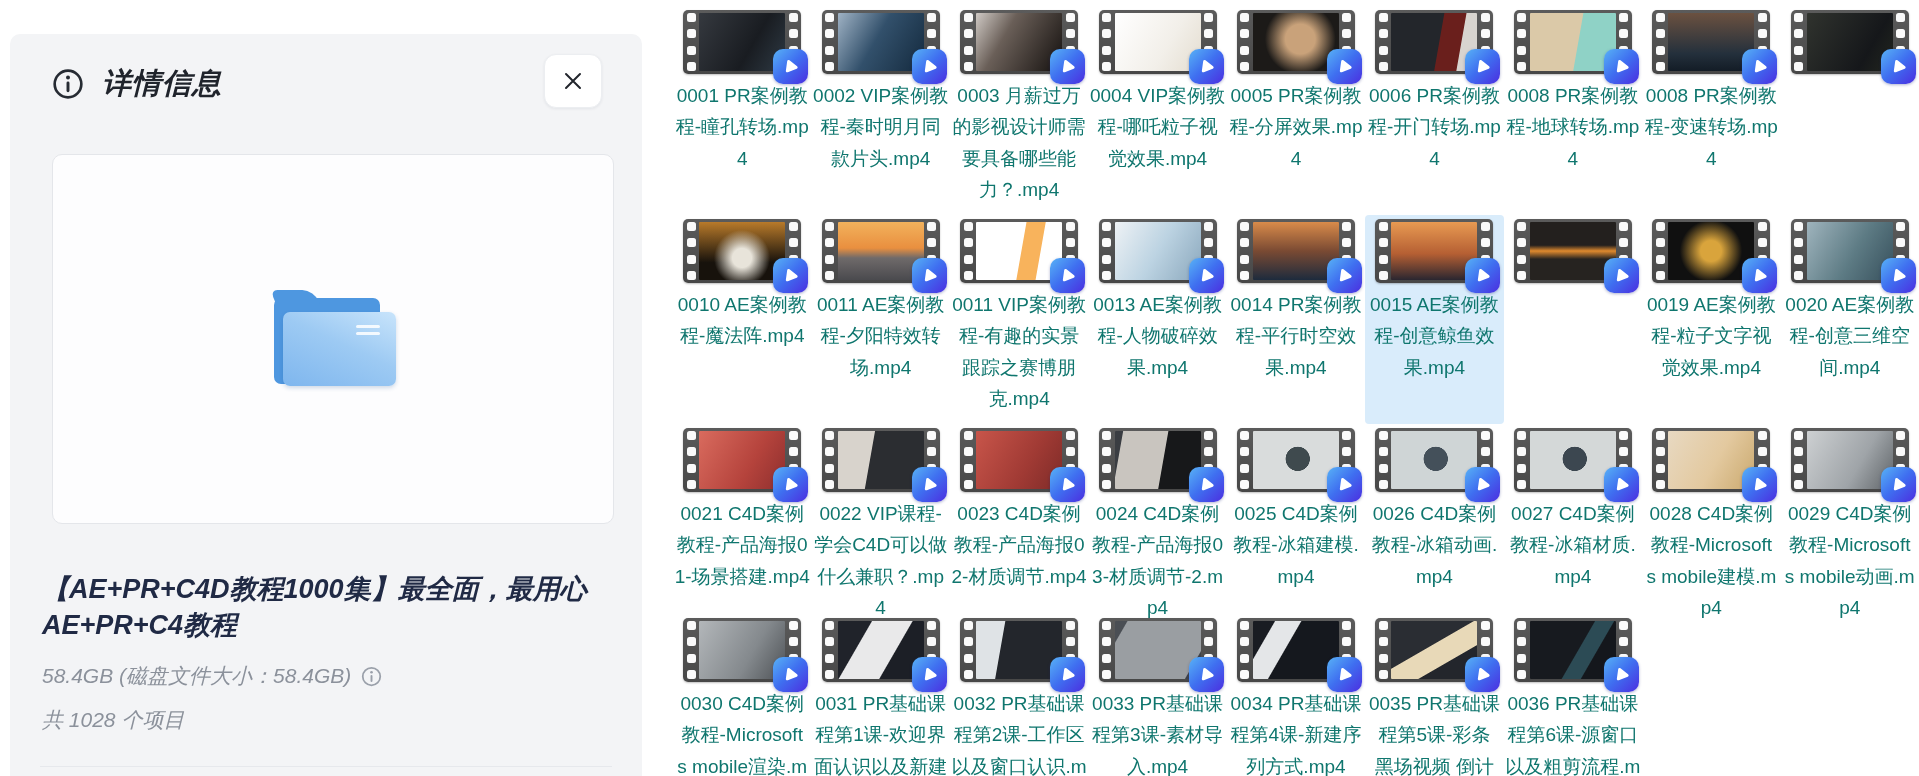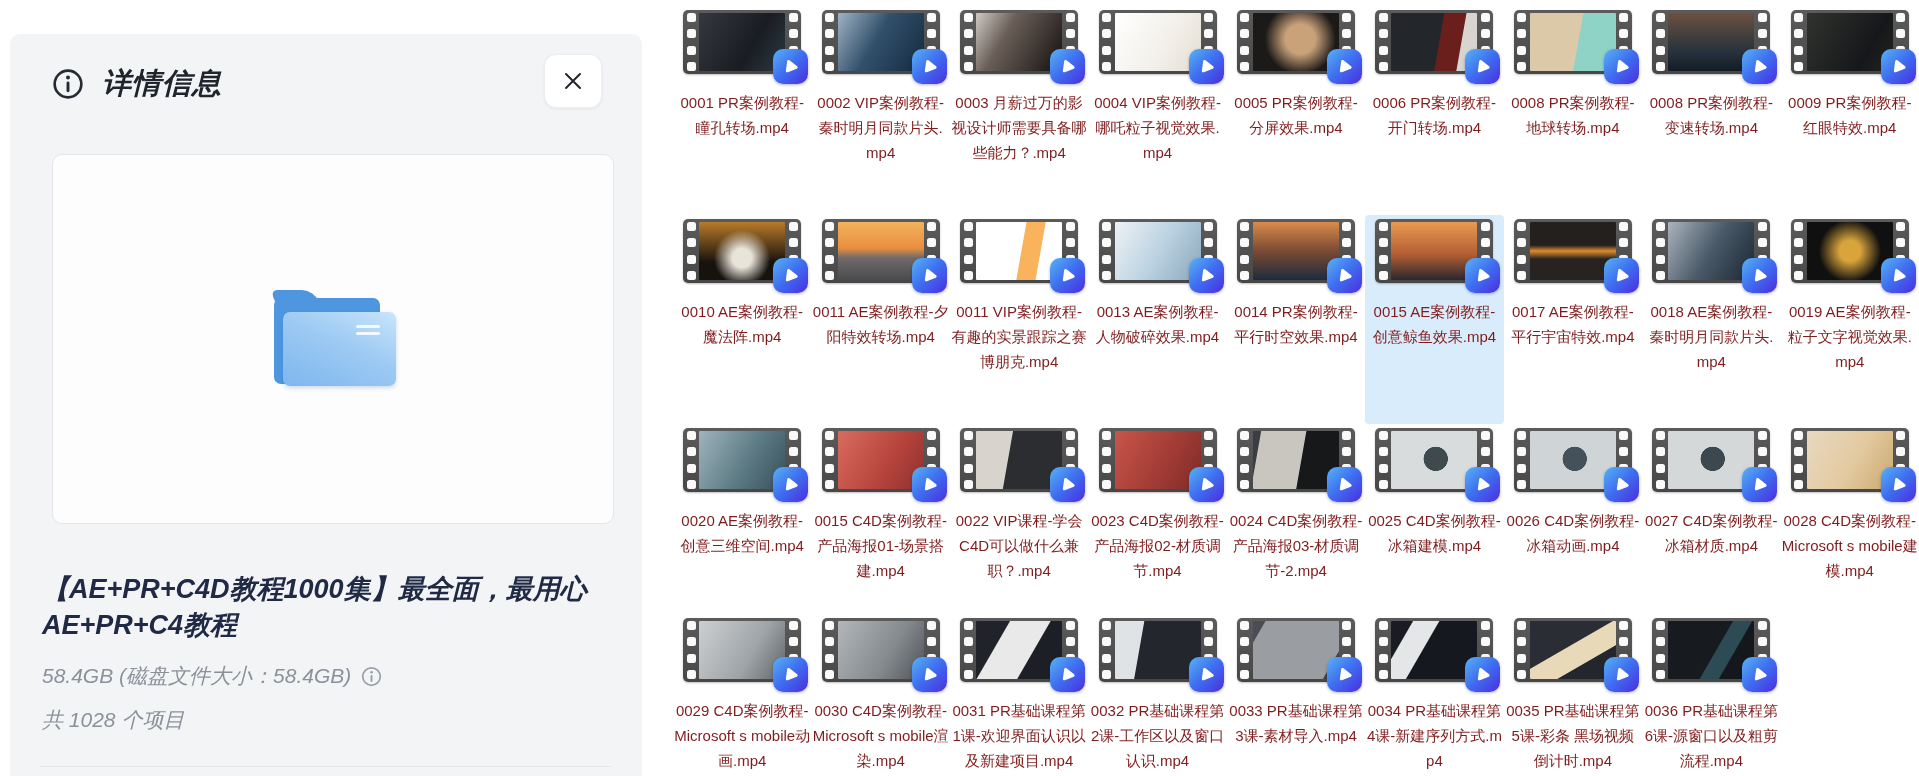--- a/index.html
+++ b/index.html
@@ -90,22 +90,22 @@
   .screen{flex:1;margin:3px 0;border-radius:1px;background:#222;}
   .badge{
     position:absolute;right:-7px;bottom:-10px;width:35px;height:35px;
     border-radius:10px;z-index:2;
     background:linear-gradient(135deg,#58b2f6 0%,#3f6ff0 48%,#4b2ee0 100%);
     display:flex;align-items:center;justify-content:center;
     box-shadow:0 1px 3px rgba(30,40,120,.35);
   }
   .badge svg{width:23px;height:23px;}
   .file-name{
-    margin-top:17px;width:136px;text-align:center;
-    font-size:15px;line-height:1.65;color:#7f1d1d;
+    margin-top:6px;width:136px;text-align:center;
+    font-size:19px;line-height:1.65;color:#0f766e;
     word-break:break-all;
   }
 </style>
 </head>
 <body>
 
 <div class="details-panel">
   <div class="panel-header">
     <svg class="info-icon" viewBox="0 0 24 24">
       <circle cx="12" cy="12" r="10" fill="none" stroke="#262b33" stroke-width="2"></circle>
@@ -361,21 +361,20 @@
             <div class="hole"></div>
             <div class="hole"></div>
         </div>
       </div>
       <div class="badge">
         <svg viewBox="0 0 24 24">
           <path d="M9.3 7 L18 12 L9.3 17 Z" fill="#ffffff" stroke="#ffffff" stroke-width="3" stroke-linejoin="round" transform="rotate(8 12 12)"></path>
         </svg>
       </div>
     </div>
-    <div class="file-name">0009 PR案例教程-红眼特效.mp4</div>
   </div>
     <div class="tile">
     <div class="thumbwrap">
       <div class="film">
         <div class="holes">
           <div class="hole"></div>
             <div class="hole"></div>
             <div class="hole"></div>
             <div class="hole"></div>
         </div>
@@ -536,46 +535,20 @@
             <div class="hole"></div>
             <div class="hole"></div>
         </div>
       </div>
       <div class="badge">
         <svg viewBox="0 0 24 24">
           <path d="M9.3 7 L18 12 L9.3 17 Z" fill="#ffffff" stroke="#ffffff" stroke-width="3" stroke-linejoin="round" transform="rotate(8 12 12)"></path>
         </svg>
       </div>
     </div>
-    <div class="file-name">0017 AE案例教程-平行宇宙特效.mp4</div>
-  </div>
-    <div class="tile">
-    <div class="thumbwrap">
-      <div class="film">
-        <div class="holes">
-          <div class="hole"></div>
-            <div class="hole"></div>
-            <div class="hole"></div>
-            <div class="hole"></div>
-        </div>
-        <div class="screen" style="background: linear-gradient(120deg, rgb(170, 180, 189), rgb(74, 90, 104) 50%, rgb(27, 39, 51));"></div>
-        <div class="holes">
-          <div class="hole"></div>
-            <div class="hole"></div>
-            <div class="hole"></div>
-            <div class="hole"></div>
-        </div>
-      </div>
-      <div class="badge">
-        <svg viewBox="0 0 24 24">
-          <path d="M9.3 7 L18 12 L9.3 17 Z" fill="#ffffff" stroke="#ffffff" stroke-width="3" stroke-linejoin="round" transform="rotate(8 12 12)"></path>
-        </svg>
-      </div>
-    </div>
-    <div class="file-name">0018 AE案例教程-秦时明月同款片头.mp4</div>
   </div>
     <div class="tile">
     <div class="thumbwrap">
       <div class="film">
         <div class="holes">
           <div class="hole"></div>
             <div class="hole"></div>
             <div class="hole"></div>
             <div class="hole"></div>
         </div>
@@ -636,21 +609,21 @@
             <div class="hole"></div>
             <div class="hole"></div>
         </div>
       </div>
       <div class="badge">
         <svg viewBox="0 0 24 24">
           <path d="M9.3 7 L18 12 L9.3 17 Z" fill="#ffffff" stroke="#ffffff" stroke-width="3" stroke-linejoin="round" transform="rotate(8 12 12)"></path>
         </svg>
       </div>
     </div>
-    <div class="file-name">0015 C4D案例教程-产品海报01-场景搭建.mp4</div>
+    <div class="file-name">0021 C4D案例教程-产品海报01-场景搭建.mp4</div>
   </div>
     <div class="tile">
     <div class="thumbwrap">
       <div class="film">
         <div class="holes">
           <div class="hole"></div>
             <div class="hole"></div>
             <div class="hole"></div>
             <div class="hole"></div>
         </div>

